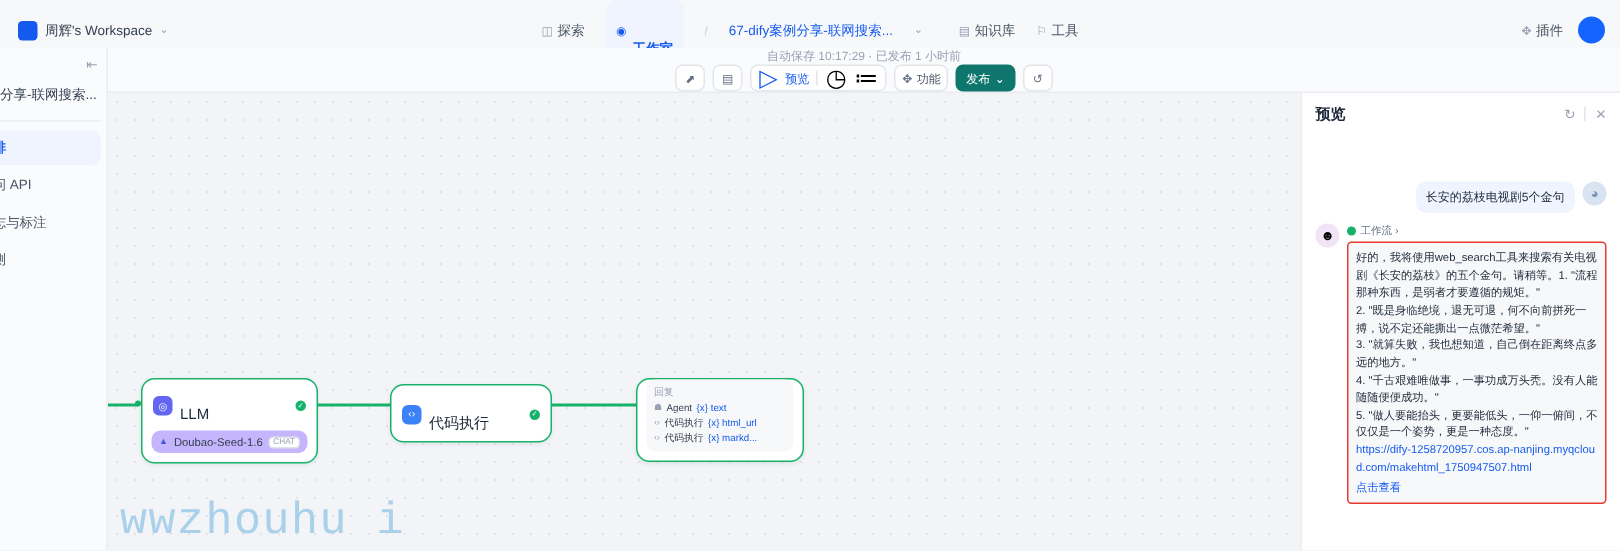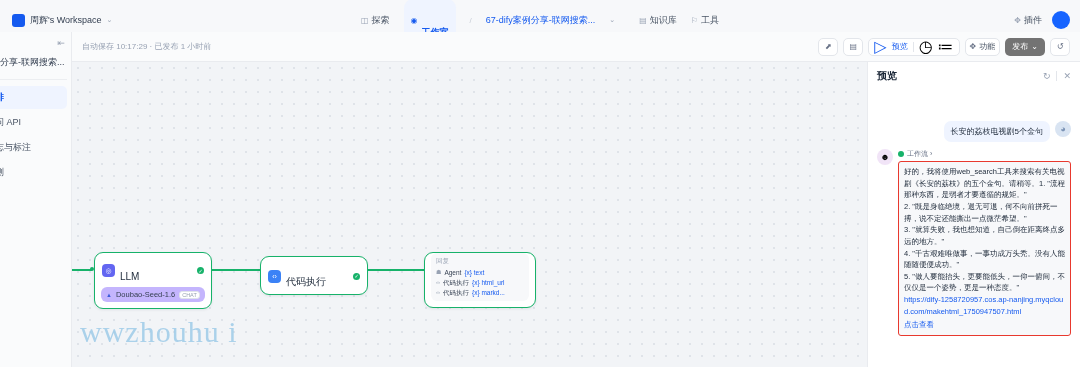--- a/index.html
+++ b/index.html
@@ -53,35 +53,36 @@
   .sb-item { font-size: 9px; color: #495464; padding: 5px 0 5px 2px;
              margin: 2px 4px 2px -16px; white-space: nowrap; border-radius: 5px; }
   .sb-item.active { background: #eff4ff; color: #155aef; font-weight: bold; }
 
   
   .edhdr {
     position: absolute; left: 72px; top: 32px; width: 1008px; height: 30px;
     background: #fafbfc; border-bottom: 1px solid #e9ebef;
     display: flex; align-items: center; justify-content: space-between;
     padding: 0 10px;
+    flex-direction: column;
   }
   .autosave { font-size: 8px; color: #98a2b3; white-space: nowrap; }
   .tools { display: flex; align-items: center; gap: 5px; }
   .tbtn {
     height: 18px; min-width: 20px; padding: 0 4px; border: 1px solid #e3e6eb;
     border-radius: 5px; background: #fff; display: flex; align-items: center;
     justify-content: center; gap: 3px; font-size: 8px; color: #495464;
   }
   .tbtn .ic { font-size: 8px; color: #667085; }
   .tbtn-group { display: flex; align-items: center; gap: 5px; height: 18px;
     border: 1px solid #e3e6eb; border-radius: 5px; background: #fff; padding: 0 5px; }
   .preview-lbl { color: #155aef; font-size: 8px; }
   .vsep { width: 1px; height: 10px; background: #e3e6eb; }
   .pub-btn {
-    height: 18px; padding: 0 7px; border-radius: 5px; background: #737373;
+    height: 18px; padding: 0 7px; border-radius: 5px; background: #0f766e;
     color: #fff; font-size: 8px; display: flex; align-items: center; gap: 3px;
   }
 
   
   .canvas {
     position: absolute; left: 72px; top: 62px; width: 795px; height: 305px;
     background-color: #f2f4f7;
     background-image: radial-gradient(#dfe3e9 0.9px, transparent 0.9px);
     background-size: 12px 12px; overflow: hidden;
   }
@@ -106,23 +107,23 @@
                padding: 3px 5px; display: flex; align-items: center; gap: 4px; }
   .model-name { font-size: 7.5px; color: #354052; }
   .chat-badge { font-size: 5.5px; color: #98a2b3; border: 1px solid #dfe3e9;
                 border-radius: 3px; padding: 0 2px; background: #fff; }
 
   .edge { position: absolute; height: 1.5px; background: #17b26a; }
   .edge-cap { position: absolute; width: 4px; height: 4px; border-radius: 50%;
               background: #17b26a; }
 
   .watermark {
-    position: absolute; left: 8px; bottom: 18px; font-size: 30px;
+    position: absolute; left: 8px; bottom: 2px; font-size: 30px;
     color: #9ecbe8; opacity: .85; letter-spacing: 1px; white-space: nowrap;
-    font-family: Liberation Serif, serif;
+    font-family: Liberation Mono, monospace;
   }
 
   
   .preview {
     position: absolute; right: 0; top: 62px; width: 213px; height: 305px;
     background: #fff; border-left: 1px solid #e9ebef; display: flex; flex-direction: column;
   }
   .pv-hd { display: flex; align-items: center; justify-content: space-between;
            padding: 7px 9px 6px 9px; }
   .pv-title { font-size: 10px; color: #1d2939; font-weight: bold; }

